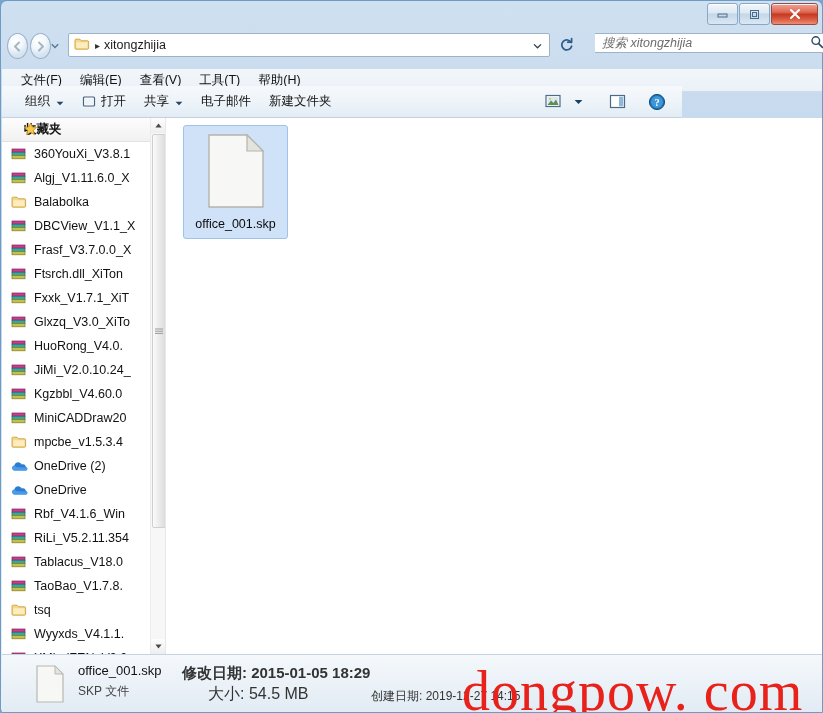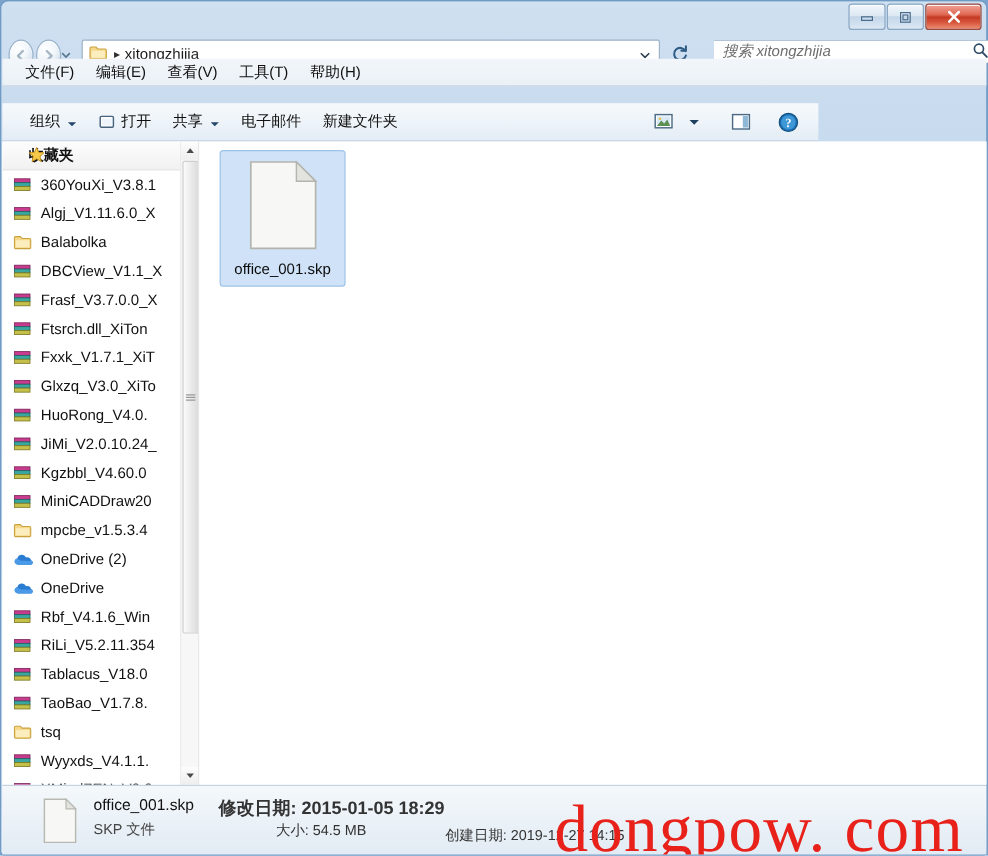--- a/index.html
+++ b/index.html
@@ -62,21 +62,21 @@
   #refreshbtn{position:absolute;left:554px;top:3px;width:22px;height:22px;display:flex;align-items:center;justify-content:center;}
   #searchbox{
     position:absolute;left:578px;top:2px;width:237px;height:20px;
     box-sizing:border-box;background:#ffffff;border:1px solid #9cb3c8;border-left:none;border-radius:0 2px 2px 0;
     display:flex;align-items:center;margin-left:16px;
   }
   #search-ph{margin-left:7px;font-style:italic;color:#6d6d6d;font-size:12.5px;}
   #search-icon{margin-left:auto;margin-right:7px;}
   
   #menubar{
-    position:absolute;left:1px;top:48px;width:820px;height:23px;
+    position:absolute;left:1px;top:68px;width:820px;height:23px;
     background:linear-gradient(180deg,#f2f6fa 0%,#eaf1f7 100%);
     border-bottom:1px solid #d3dce6;
     display:flex;align-items:center;padding-left:10px;box-sizing:border-box;
   }
   .menuitem{padding:2px 9px;font-size:12.5px;color:#111;}
   
   #cmdbar{
     position:absolute;left:1px;top:85px;width:680px;height:32px;
     background:linear-gradient(180deg,#f6f9fc 0%,#eef4f9 48%,#e3ecf5 100%);
     border-bottom:1px solid #c3d2e0;
@@ -128,21 +128,21 @@
     position:absolute;left:1px;top:653px;width:820px;height:58px;
     box-sizing:border-box;
     background:linear-gradient(180deg,#f4f8fb 0%,#eaf1f7 55%,#e2ebf4 100%);
     border-top:1px solid #c6d4e2;
     overflow:hidden;
   }
   #det-icon{position:absolute;left:33px;top:10px;}
   #det-name{position:absolute;left:76px;top:8px;font-size:13px;color:#111;font-weight:normal;}
   #det-type{position:absolute;left:76px;top:28px;font-size:12px;color:#444;}
   #det-mod{position:absolute;left:180px;top:9px;font-size:15px;color:#333;font-weight:bold;}
-  #det-size{position:absolute;left:228px;top:29px;font-size:12px;color:#333;}
+  #det-size{position:absolute;left:206px;top:29px;font-size:16px;color:#333;}
   #det-created{position:absolute;left:369px;top:9px;font-size:12px;color:#333;margin-top:24px;}
   #watermark{
     position:absolute;left:460px;top:4px;
     font-family:"Liberation Serif","DejaVu Serif",serif;
     font-size:56px;color:#e8211b;letter-spacing:1px;white-space:nowrap;
   }
 </style>
 </head>
 <body>
 

